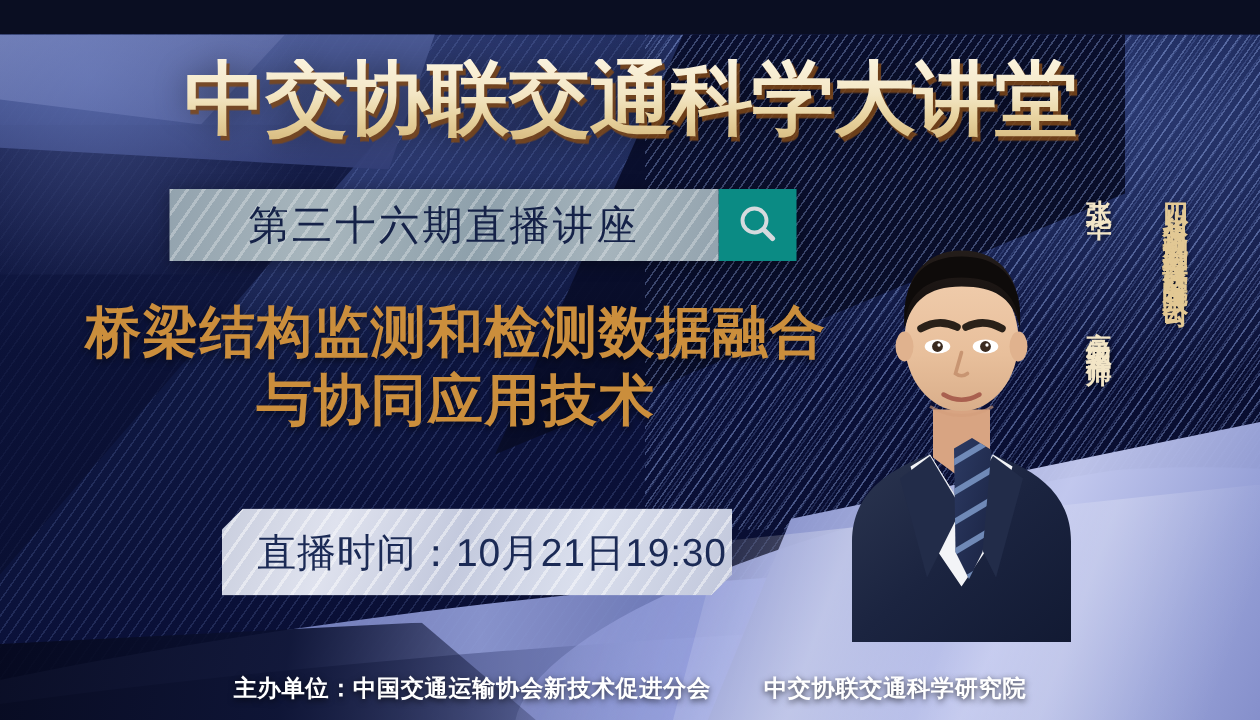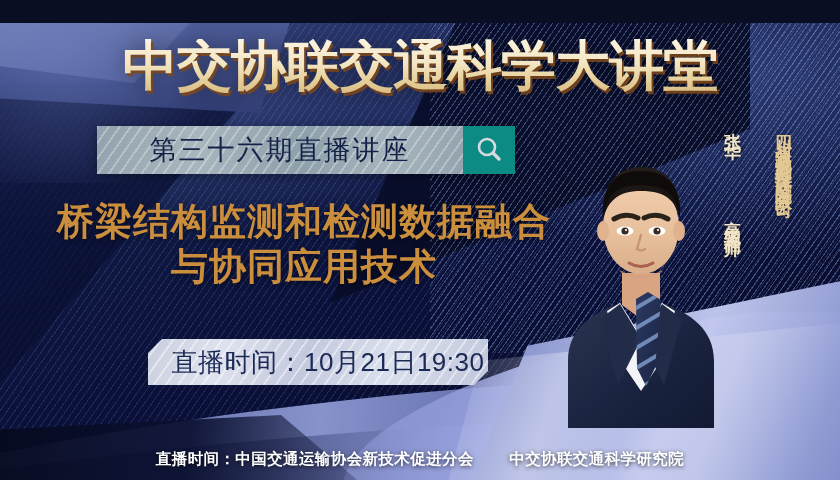--- a/index.html
+++ b/index.html
@@ -110,21 +110,21 @@
     font-family:"DejaVu Sans","Liberation Sans",sans-serif;
     background:linear-gradient(180deg,#fbf3de 0%,#f3e6c4 45%,#e8d3a0 72%,#d9bd83 100%);
     -webkit-background-clip:text;background-clip:text;color:transparent;
     -webkit-text-fill-color:transparent;
     filter:drop-shadow(2px 3px 0 rgba(126,72,24,.85)) drop-shadow(0 0 10px rgba(0,0,0,.35));
     transform:scaleX(1.02);
   }
 
   
   .episode-bar{
-    position:absolute;left:97px;top:103px;width:418px;height:48px;
+    position:absolute;left:113px;top:103px;width:418px;height:48px;
     display:flex;align-items:stretch;
     box-shadow:0 2px 10px rgba(0,0,0,.35);
   }
   .episode-label{
     flex:1;display:flex;align-items:center;justify-content:center;
     background:linear-gradient(100deg,#93a3ae 0%,#a8b6bd 28%,#8ea0ab 56%,#a6b4bc 80%,#93a3ae 100%);
     position:relative;overflow:hidden;
   }
   .episode-label::after{
     content:"";position:absolute;inset:0;
@@ -145,21 +145,21 @@
   .lecture-title{
     position:absolute;left:44px;top:176px;width:520px;text-align:center;
     color:#cb8e3c;font-size:37px;line-height:1.22;font-weight:bold;letter-spacing:1px;
     font-family:"DejaVu Sans","Liberation Sans",sans-serif;
     text-shadow:0 2px 5px rgba(0,0,0,.5);
   }
   .lecture-title .l2{display:block;}
 
   
   .time-plate{
-    position:absolute;left:148px;top:316px;width:340px;height:46px;
+    position:absolute;left:148px;top:316px;width:340px;height:58px;
     display:flex;align-items:center;justify-content:center;
     background:linear-gradient(110deg,#c9cede 0%,#dfe2ee 22%,#c3c9dd 46%,#dadfed 70%,#c1c7db 100%);
     clip-path:polygon(14px 0,100% 0,100% calc(100% - 14px),calc(100% - 14px) 100%,0 100%,0 14px);
     box-shadow:0 3px 12px rgba(0,0,0,.35);
     padding-left:20px;
   }
   .time-plate::after{
     content:"";position:absolute;inset:0;pointer-events:none;
     background-image:repeating-linear-gradient(125deg,
       rgba(255,255,255,.45) 0px,rgba(255,255,255,.45) 2px,
@@ -317,18 +317,18 @@
 
   <div class="time-plate">
     <span class="time-text">直播时间：10月21日19:30</span>
   </div>
 
   <div class="v-text speaker-name">张二华</div>
   <div class="v-text speaker-title">高级工程师</div>
   <div class="v-text speaker-org">四川省公路规划勘察设计研究院有限公司</div>
 
   <div class="footer">
-    <span>直播时间：中国交通运输协会新技术促进分会</span>
+    <span>主办单位：中国交通运输协会新技术促进分会</span>
     <span class="gap"></span>
     <span>中交协联交通科学研究院</span>
   </div>
 
 </div>
 
 </body></html>

